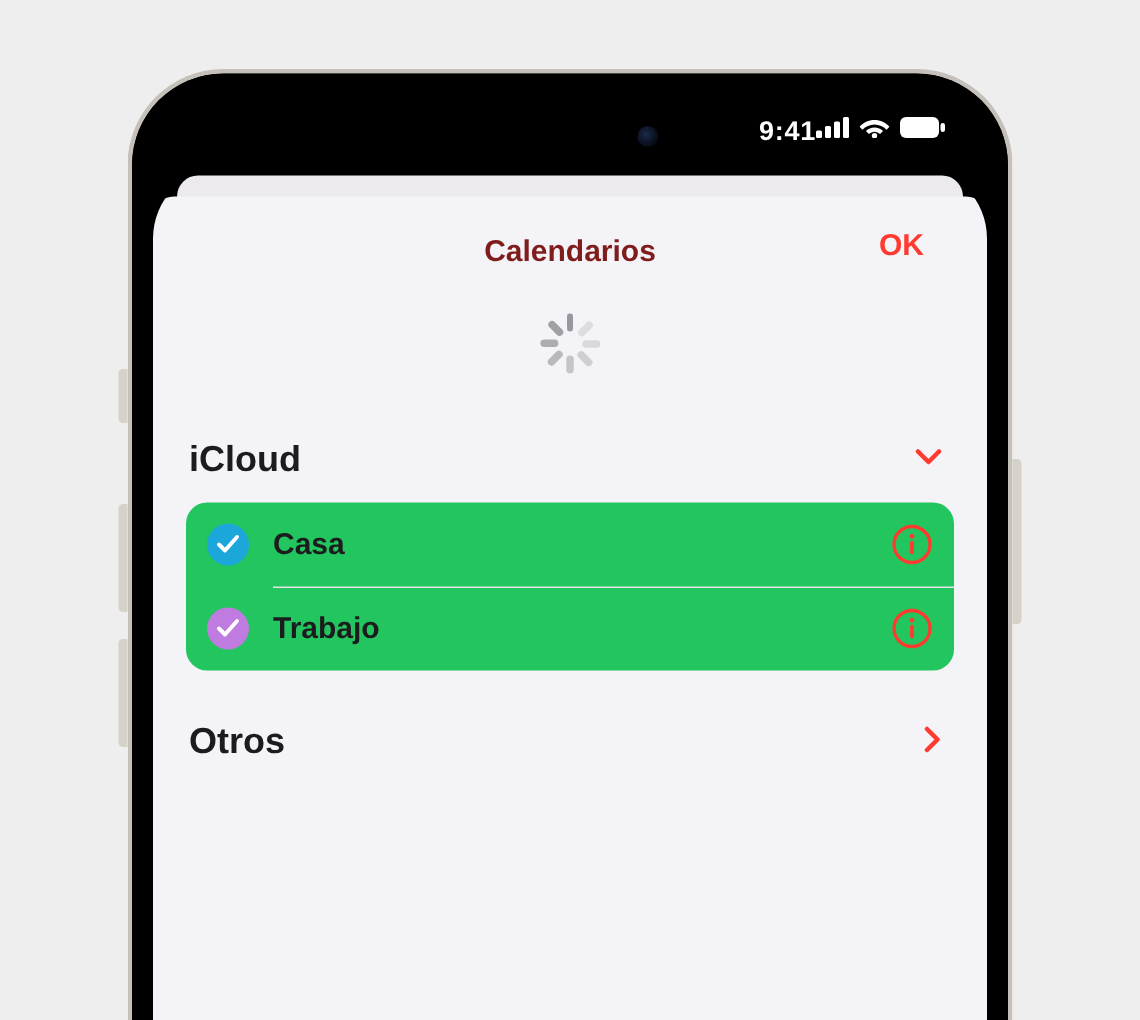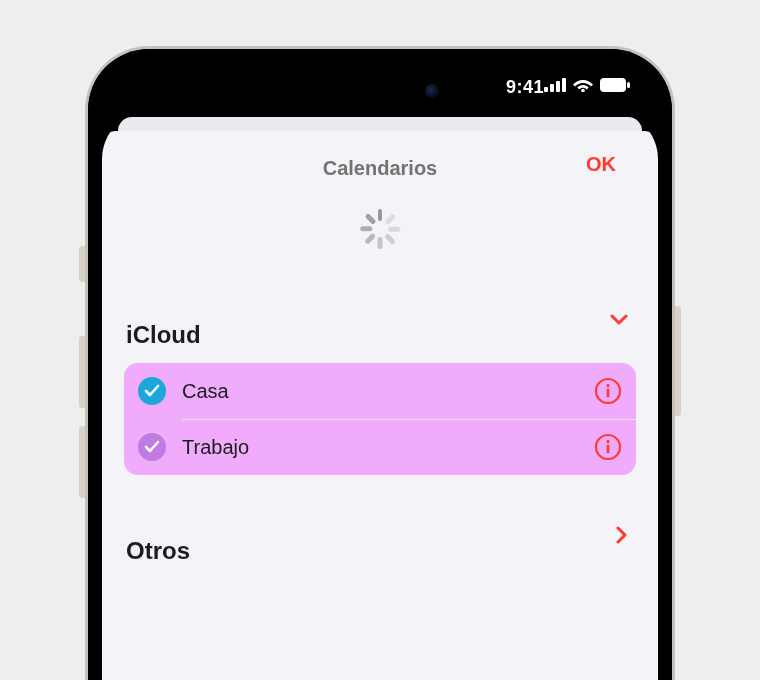--- a/index.html
+++ b/index.html
@@ -136,21 +136,21 @@
     .sheet-header {
       display: flex;
       align-items: center;
       justify-content: center;
       position: relative;
       height: 30px;
     }
     .sheet-title {
       font-size: 20px;
       font-weight: 600;
-      color: #737373;
+      color: #7f1d1d;
     }
     .sheet-ok {
       position: absolute;
       right: 20px;
       top: 0;
       font-size: 20px;
       font-weight: 600;
       color: #ff3b30;
     }
     .spinner-wrap {
@@ -178,29 +178,29 @@
     .section-header {
       display: flex;
       align-items: center;
       justify-content: space-between;
       padding: 14px 8px 14px 2px;
     }
     .section-title {
       font-size: 24px;
       font-weight: 700;
       color: #1c1c1e;
-      margin-top: 28px;
     }
     .chevron {
       color: #ff3b30;
     }
     .list {
-      background: #f0abfc;
+      background: #22c55e;
       border-radius: 14px;
       overflow: hidden;
+      font-weight: bold;
     }
     .row {
       display: flex;
       align-items: center;
       padding: 14px 14px 14px 14px;
       gap: 16px;
       position: relative;
     }
     .row + .row::before {
       content: "";

